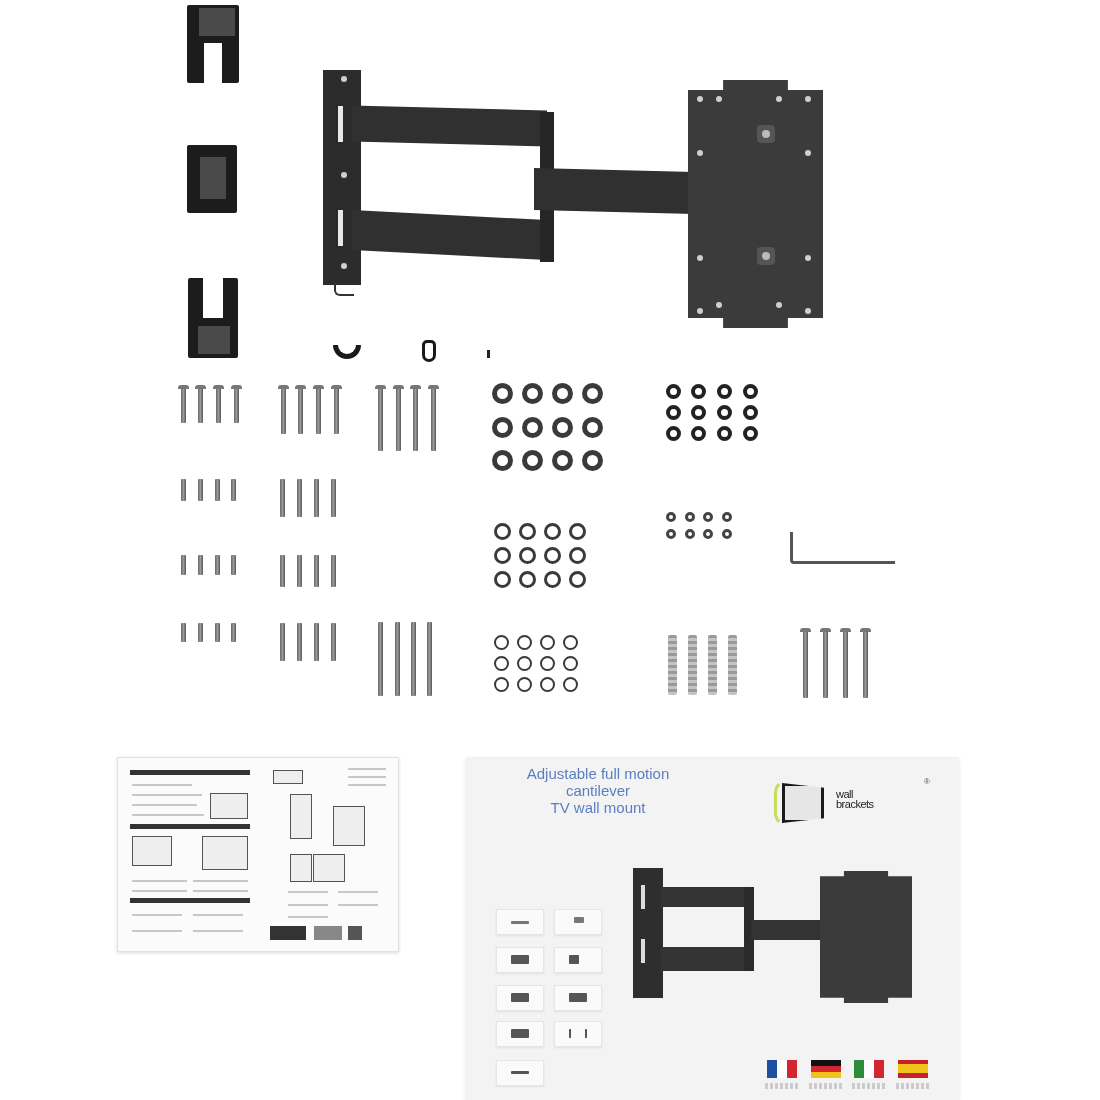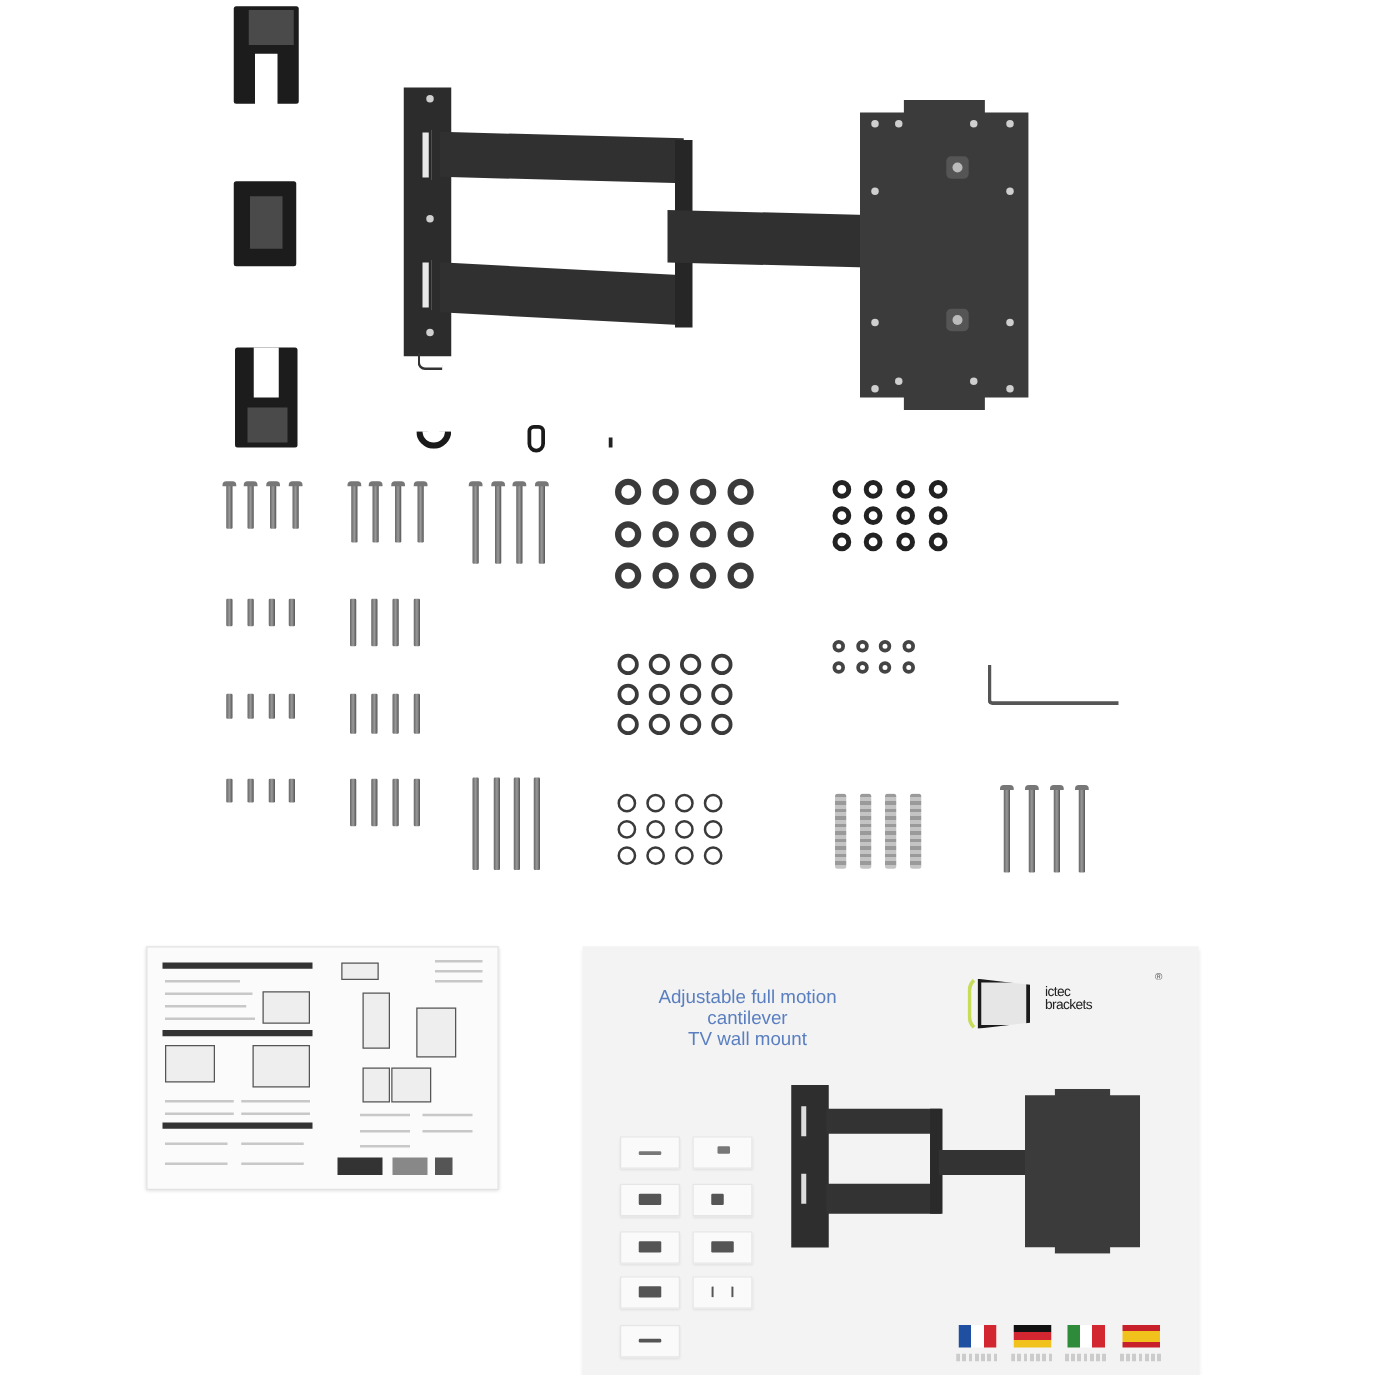--- a/index.html
+++ b/index.html
@@ -33,21 +33,21 @@
   .anchor { position: absolute; width: 9px; background: repeating-linear-gradient(180deg,#9a9a9a 0 3px,#c4c4c4 3px 6px); border-radius: 2px; }
 
   
   .manual { position: absolute; left: 117px; top: 757px; width: 282px; height: 195px; background: #fbfbfb; border: 1px solid #e2e2e2; box-shadow: 0 1px 3px rgba(0,0,0,.15); }
   .mbar { position: absolute; height: 5px; background: #333; }
   .mline { position: absolute; height: 2px; background: #c8c8c8; }
   .msq { position: absolute; border: 1px solid #555; background: #eee; }
 
   
   .box { position: absolute; left: 466px; top: 757px; width: 493px; height: 343px; background: #f3f3f3; box-shadow: 0 2px 4px rgba(0,0,0,.12); }
-  .box-title { position: absolute; left: 22px; top: 32px; width: 220px; text-align: center; color: #5a7fc0; font-size: 15px; line-height: 17px; }
+  .box-title { position: absolute; left: 22px; top: 8px; width: 220px; text-align: center; color: #5a7fc0; font-size: 15px; line-height: 17px; }
   .brand { position: absolute; left: 308px; top: 20px; width: 160px; height: 50px; }
   .brand-frame { position:absolute; left:8px; top:6px; width:42px; height:40px; border:3px solid #1a1a1a; background:#e6e6e6; clip-path: polygon(0 0,100% 12%,100% 88%,0 100%); }
   .brand-bracket { position:absolute; left:0; top:2px; width:60px; height:48px; border:3px solid #c9dc5a; border-radius:14px; border-right-color:transparent; border-top-color:transparent; border-bottom-color:transparent; }
   .brand-text { position:absolute; left:62px; top:12px; font-size:11px; line-height:10px; color:#222; letter-spacing:-0.5px; }
   .feat { position: absolute; width: 48px; height: 26px; background: #fafafa; border: 1px solid #e6e6e6; box-shadow: 0 1px 2px rgba(0,0,0,.08); }
   .feat .ic { position:absolute; left:14px; top:7px; width:18px; height:9px; background:#555; border-radius:1px; }
   .flag { position: absolute; width: 30px; height: 18px; }
   .flagcap { position:absolute; width:34px; height:6px; background: repeating-linear-gradient(90deg,#bbb 0 3px,transparent 3px 5px); opacity:.7; }
 </style>
 </head>
@@ -288,21 +288,21 @@
 <div class="box">
   <div class="box-title">
     <div>Adjustable full motion</div>
     <div>cantilever</div>
     <div>TV wall mount</div>
   </div>
   <div class="brand">
     <div class="brand-bracket"></div>
     <div class="brand-frame"></div>
     <div class="brand-text">
-      <div>ictec</div>
+      <div>wall</div>
       <div>brackets</div>
     </div>
     <span class="abs" style="left:150px;top:0;font-size:8px;color:#555;">®</span>
   </div>
 
   <div>
     <div class="abs" style="left:167px;top:111px;width:30px;height:130px;background:#2e2e2e;"></div>
     <div class="abs" style="left:175px;top:128px;width:4px;height:24px;background:#ddd;"></div>
     <div class="abs" style="left:175px;top:182px;width:4px;height:24px;background:#ddd;"></div>
     <div class="abs" style="left:195px;top:130px;width:92px;height:20px;background:#333;"></div>

